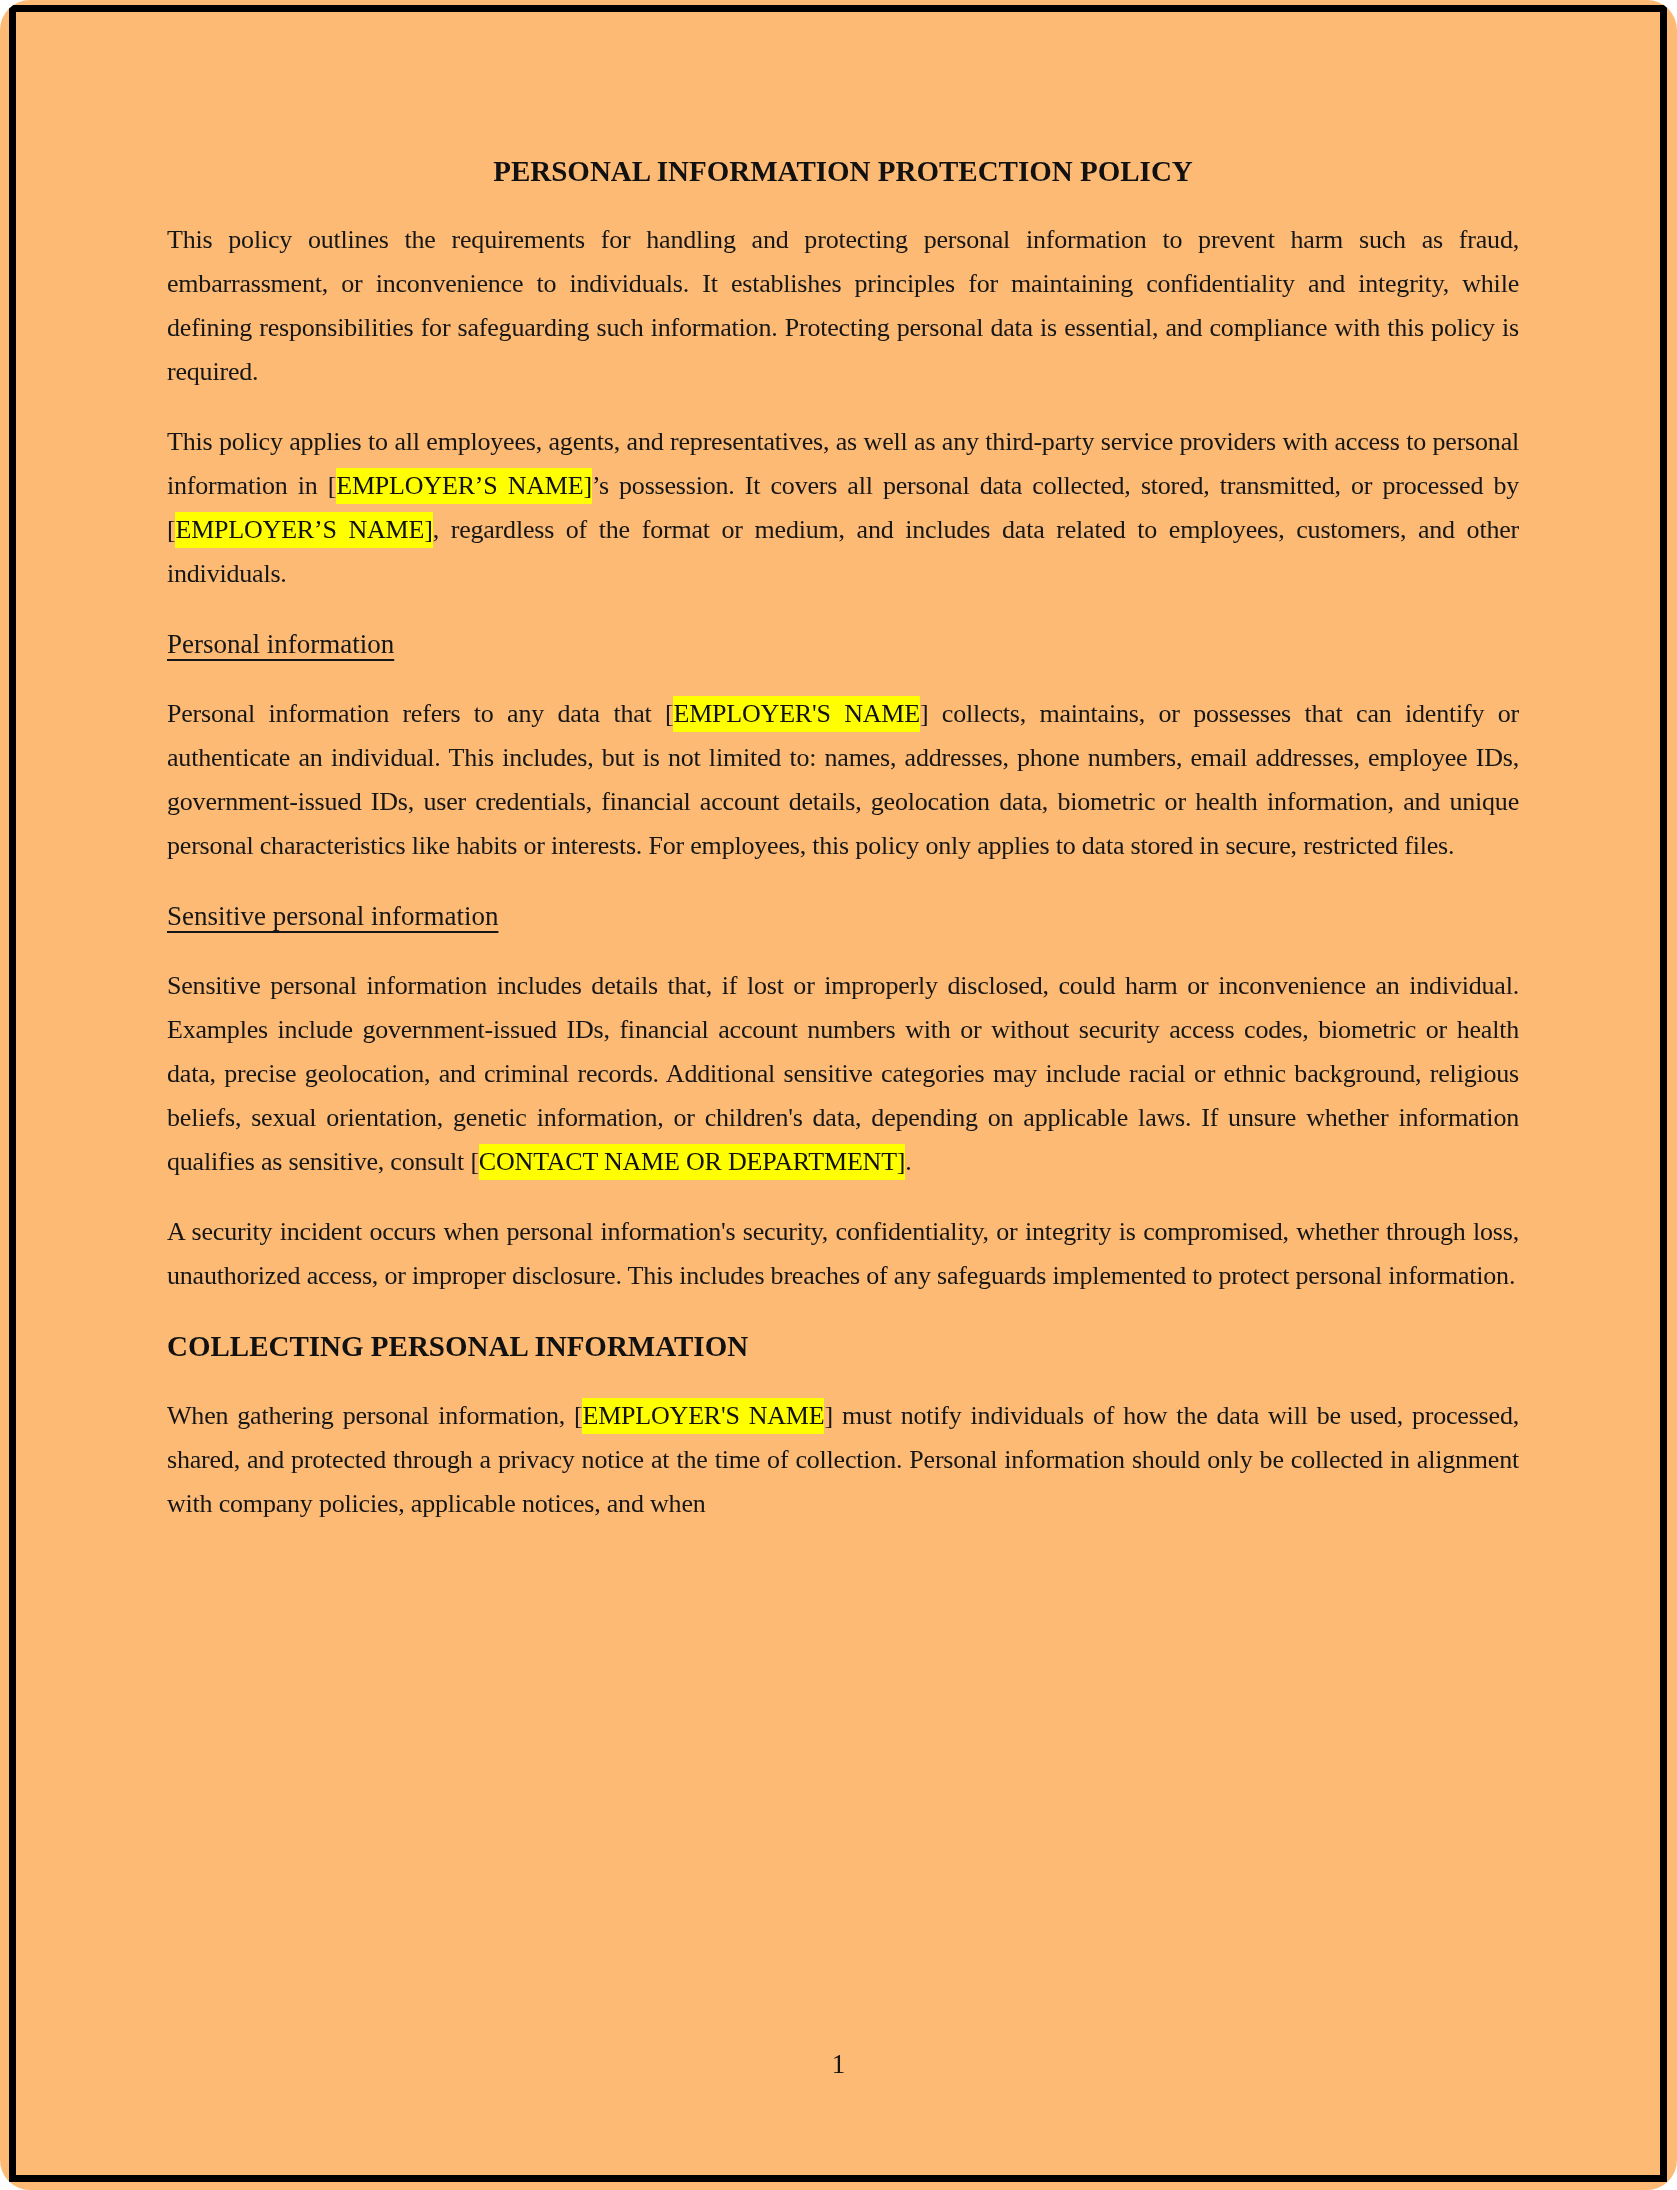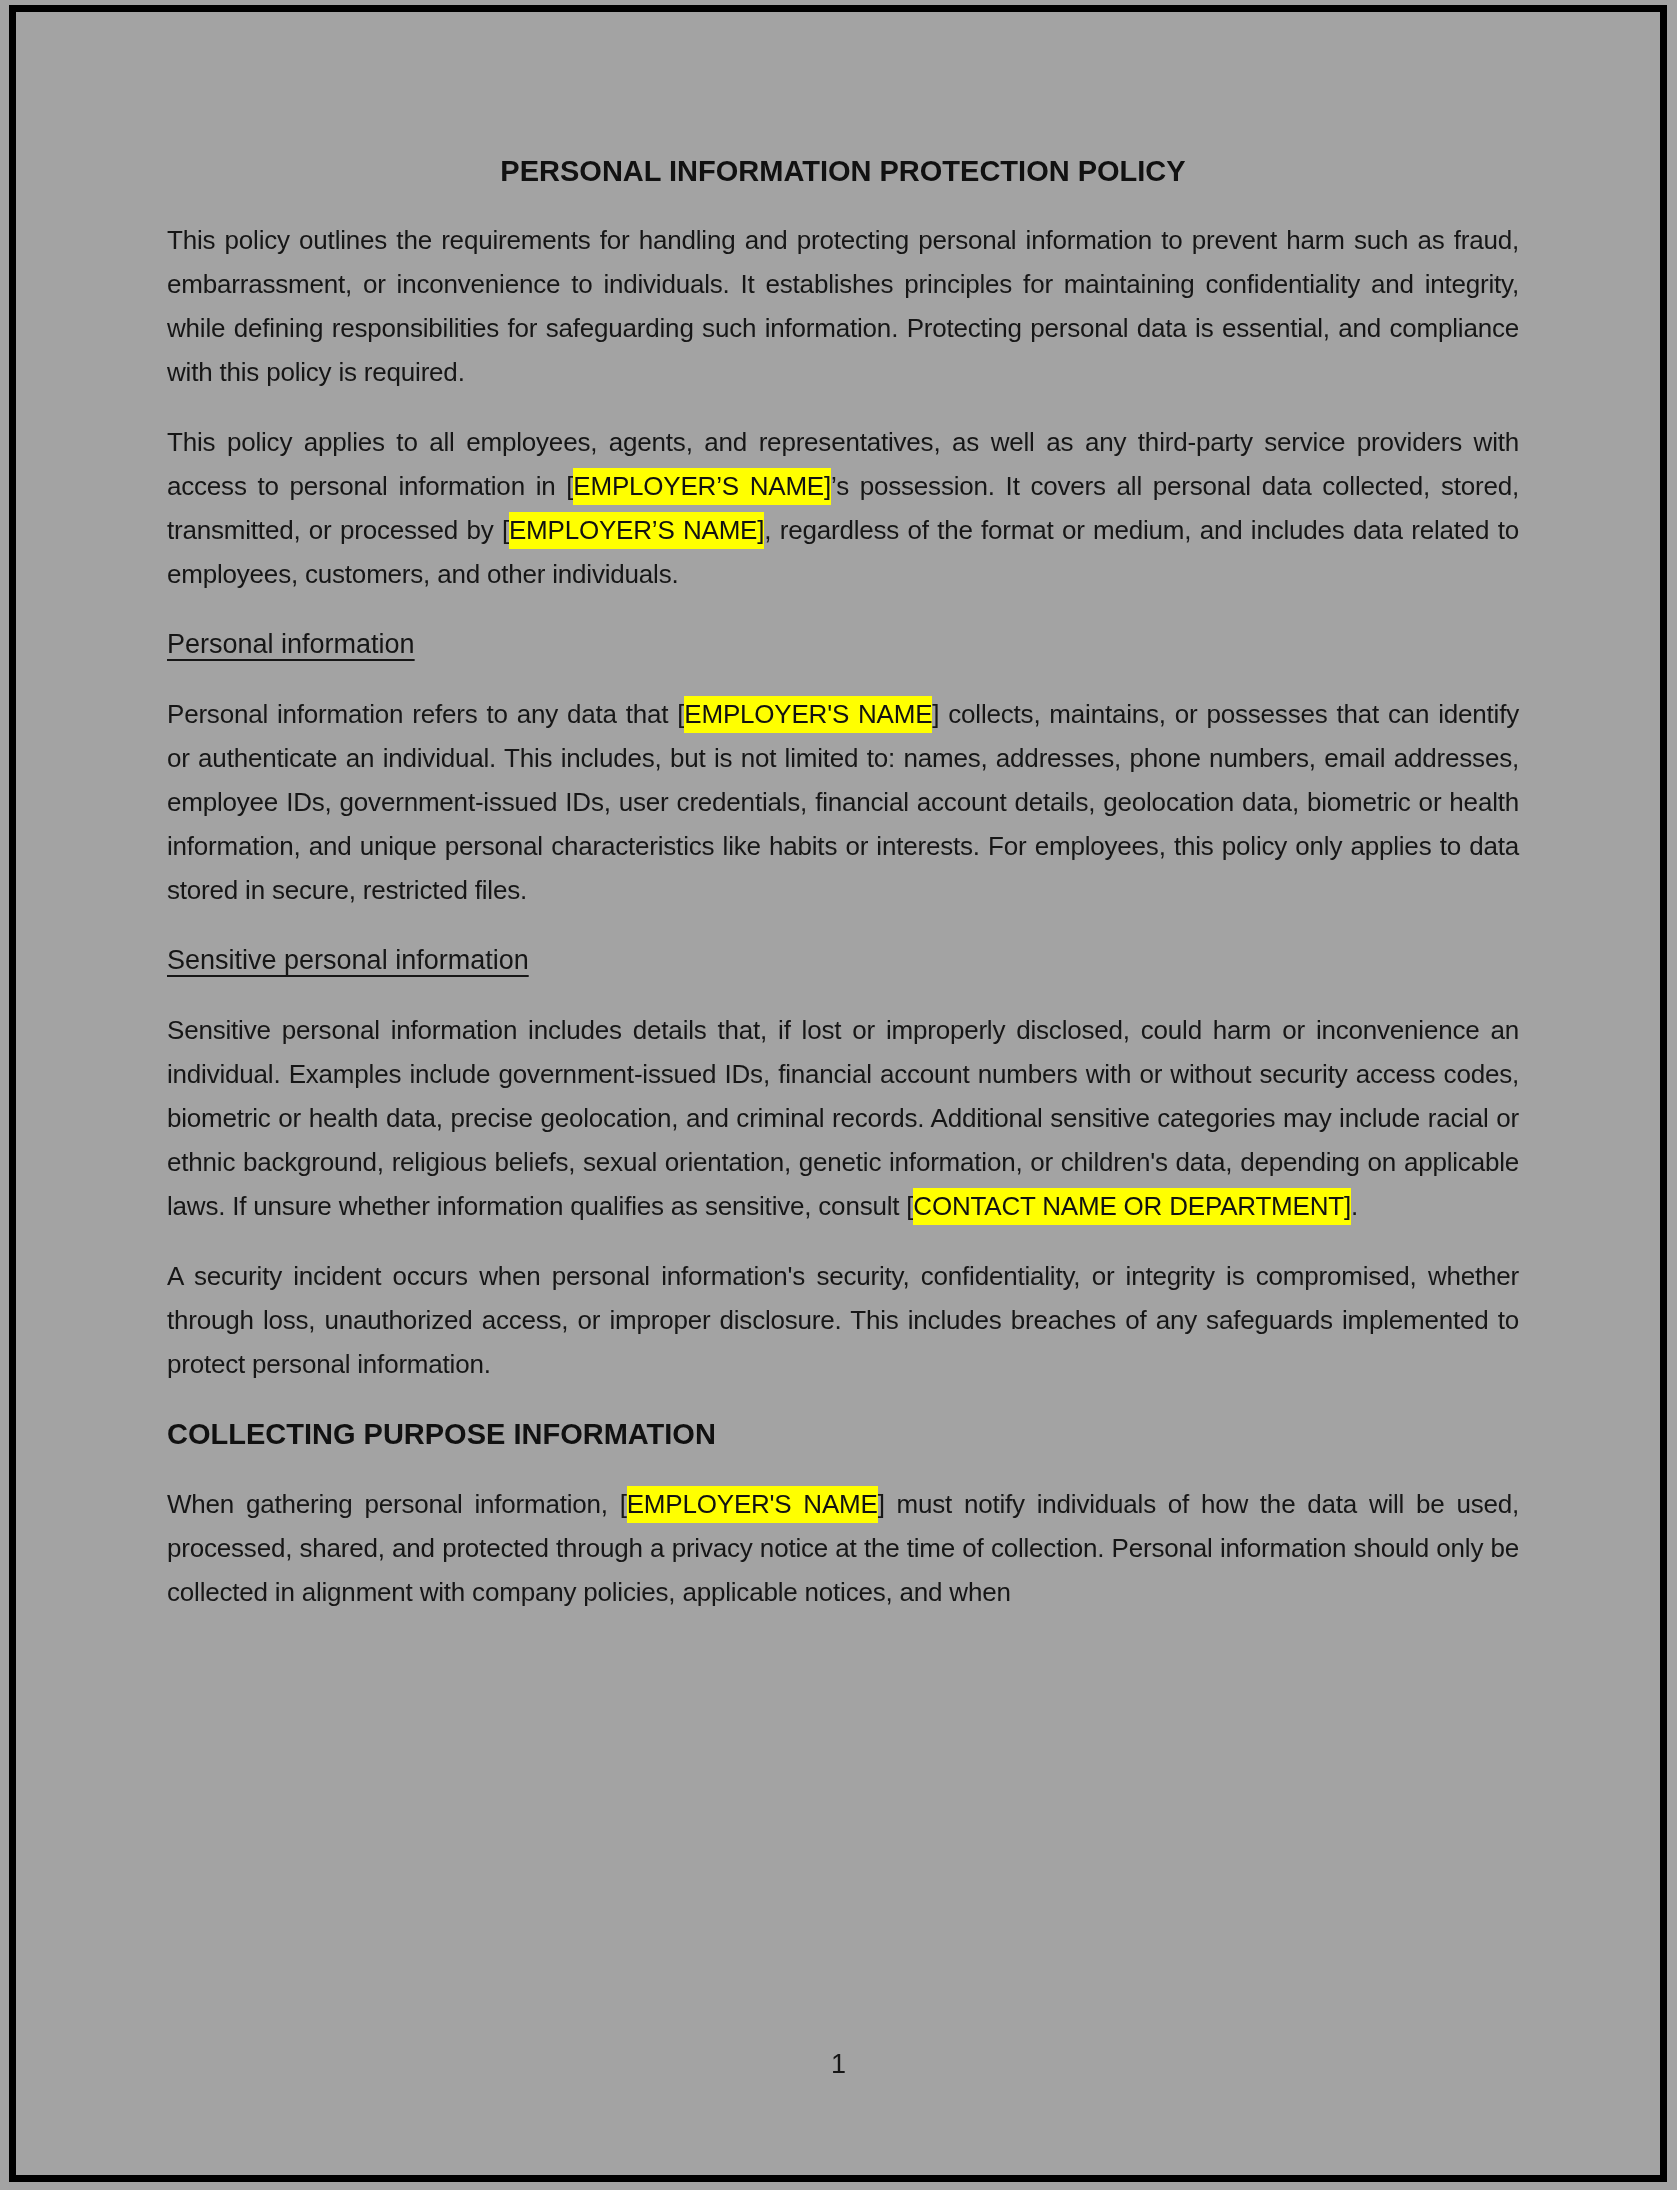--- a/index.html
+++ b/index.html
@@ -4,24 +4,25 @@
 <style>
   html, body {
     margin: 0;
     padding: 0;
     background: #ffffff;
   }
   .page {
     position: relative;
     width: 1677px;
     height: 2190px;
-    background: #a3a3a3;
+    background: #fdba74;
     overflow: hidden;
-    font-family: Liberation Sans, sans-serif;
+    font-family: Liberation Serif, serif;
     color: #1b1b1b;
+    border-radius: 30px;
   }
   .frame {
     position: absolute;
     top: 5.3px;
     left: 8.8px;
     right: 9.7px;
     bottom: 8px;
     border: 7px solid #000000;
     pointer-events: none;
   }
@@ -88,18 +89,18 @@
   <div class="content">
     <div class="doc-title">PERSONAL INFORMATION PROTECTION POLICY</div>
 
       <p class="para">This policy outlines the requirements for handling and protecting personal information to prevent harm such as fraud, embarrassment, or inconvenience to individuals. It establishes principles for maintaining confidentiality and integrity, while defining responsibilities for safeguarding such information. Protecting personal data is essential, and compliance with this policy is required.</p>
       <p class="para">This policy applies to all employees, agents, and representatives, as well as any third-party service providers with access to personal information in [<mark class="hl" style="background: rgb(255, 255, 0);">EMPLOYER’S NAME]</mark>’s possession. It covers all personal data collected, stored, transmitted, or processed by [<mark class="hl" style="background: rgb(255, 255, 0);">EMPLOYER’S NAME]</mark>, regardless of the format or medium, and includes data related to employees, customers, and other individuals.</p>
       <h3 class="subheading">Personal information</h3>
       <p class="para">Personal information refers to any data that [<mark class="hl" style="background: rgb(255, 255, 0);">EMPLOYER'S NAME</mark>] collects, maintains, or possesses that can identify or authenticate an individual. This includes, but is not limited to: names, addresses, phone numbers, email addresses, employee IDs, government-issued IDs, user credentials, financial account details, geolocation data, biometric or health information, and unique personal characteristics like habits or interests. For employees, this policy only applies to data stored in secure, restricted files.</p>
       <h3 class="subheading">Sensitive personal information</h3>
       <p class="para">Sensitive personal information includes details that, if lost or improperly disclosed, could harm or inconvenience an individual. Examples include government-issued IDs, financial account numbers with or without security access codes, biometric or health data, precise geolocation, and criminal records. Additional sensitive categories may include racial or ethnic background, religious beliefs, sexual orientation, genetic information, or children's data, depending on applicable laws. If unsure whether information qualifies as sensitive, consult [<mark class="hl" style="background: rgb(255, 255, 0);">CONTACT NAME OR DEPARTMENT]</mark>.</p>
       <p class="para">A security incident occurs when personal information's security, confidentiality, or integrity is compromised, whether through loss, unauthorized access, or improper disclosure. This includes breaches of any safeguards implemented to protect personal information.</p>
-      <h2 class="heading">COLLECTING PURPOSE INFORMATION</h2>
+      <h2 class="heading">COLLECTING PERSONAL INFORMATION</h2>
       <p class="para">When gathering personal information, [<mark class="hl" style="background: rgb(255, 255, 0);">EMPLOYER'S NAME</mark>] must notify individuals of how the data will be used, processed, shared, and protected through a privacy notice at the time of collection. Personal information should only be collected in alignment with company policies, applicable notices, and when</p>
     </div>
   <div class="footer">1</div>
 </div>
 
 
 </body></html>

